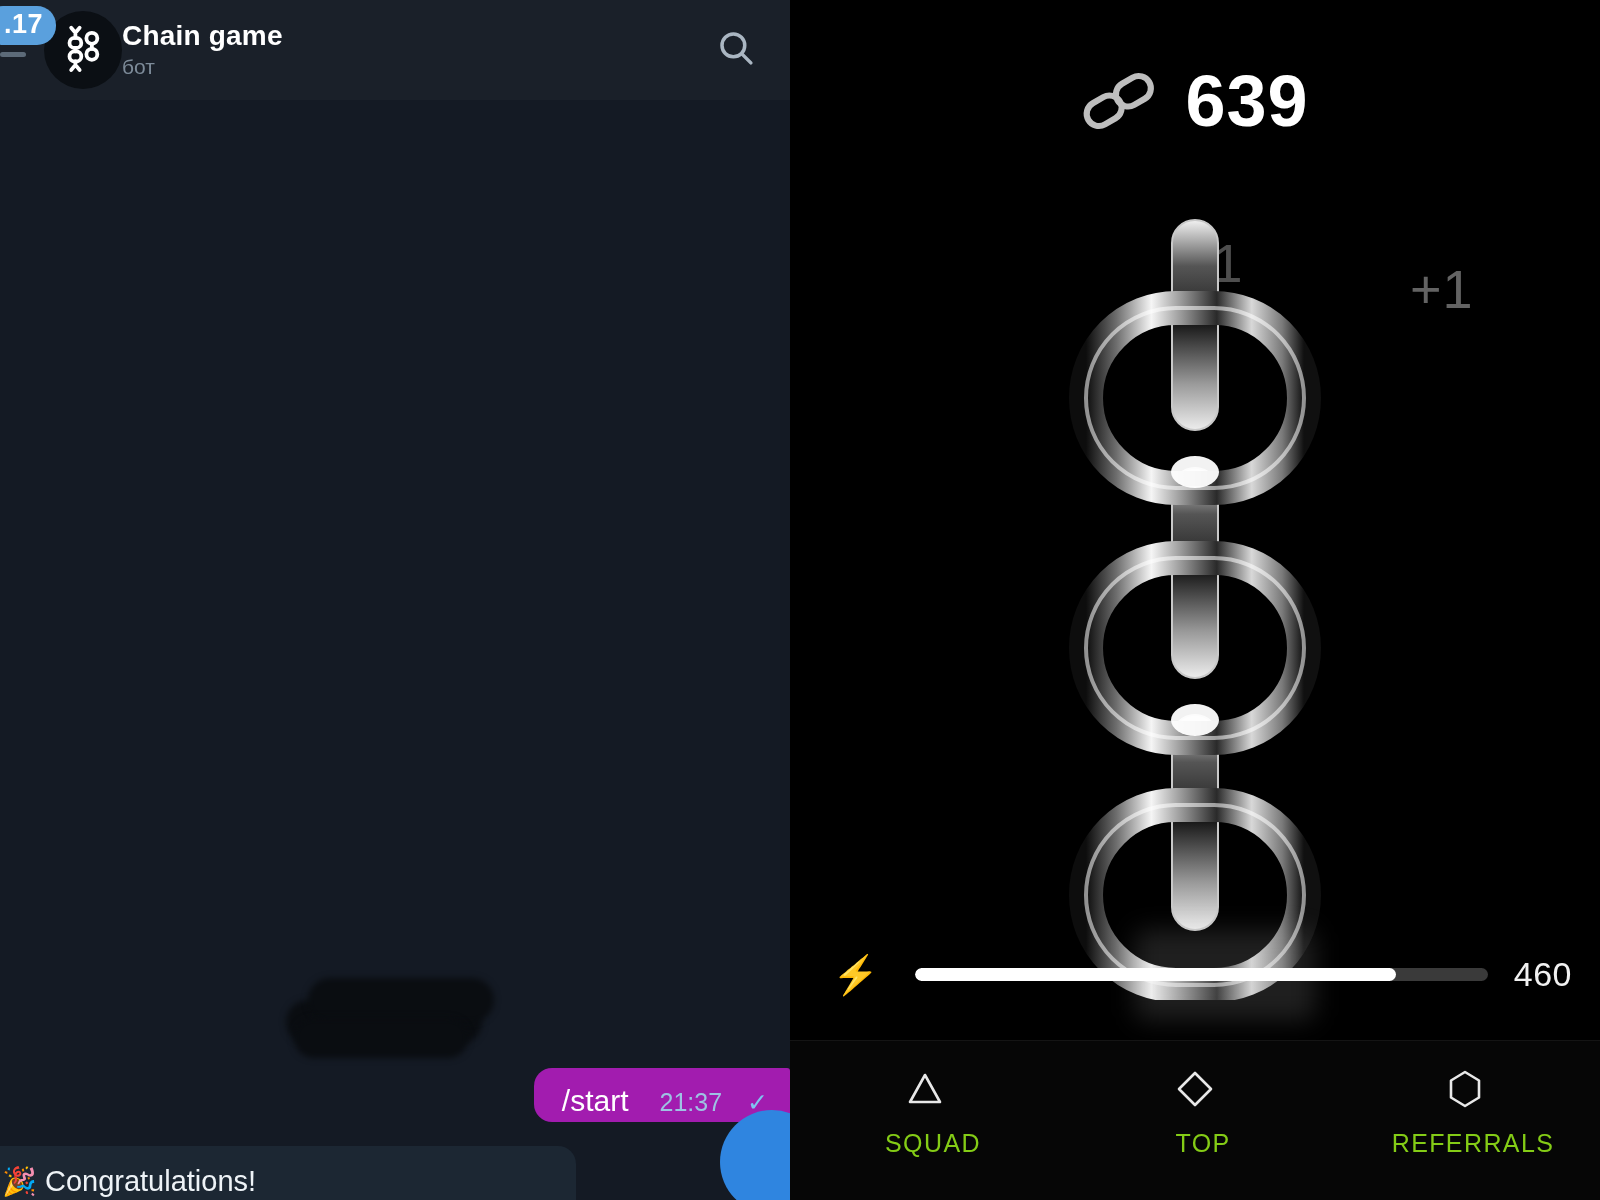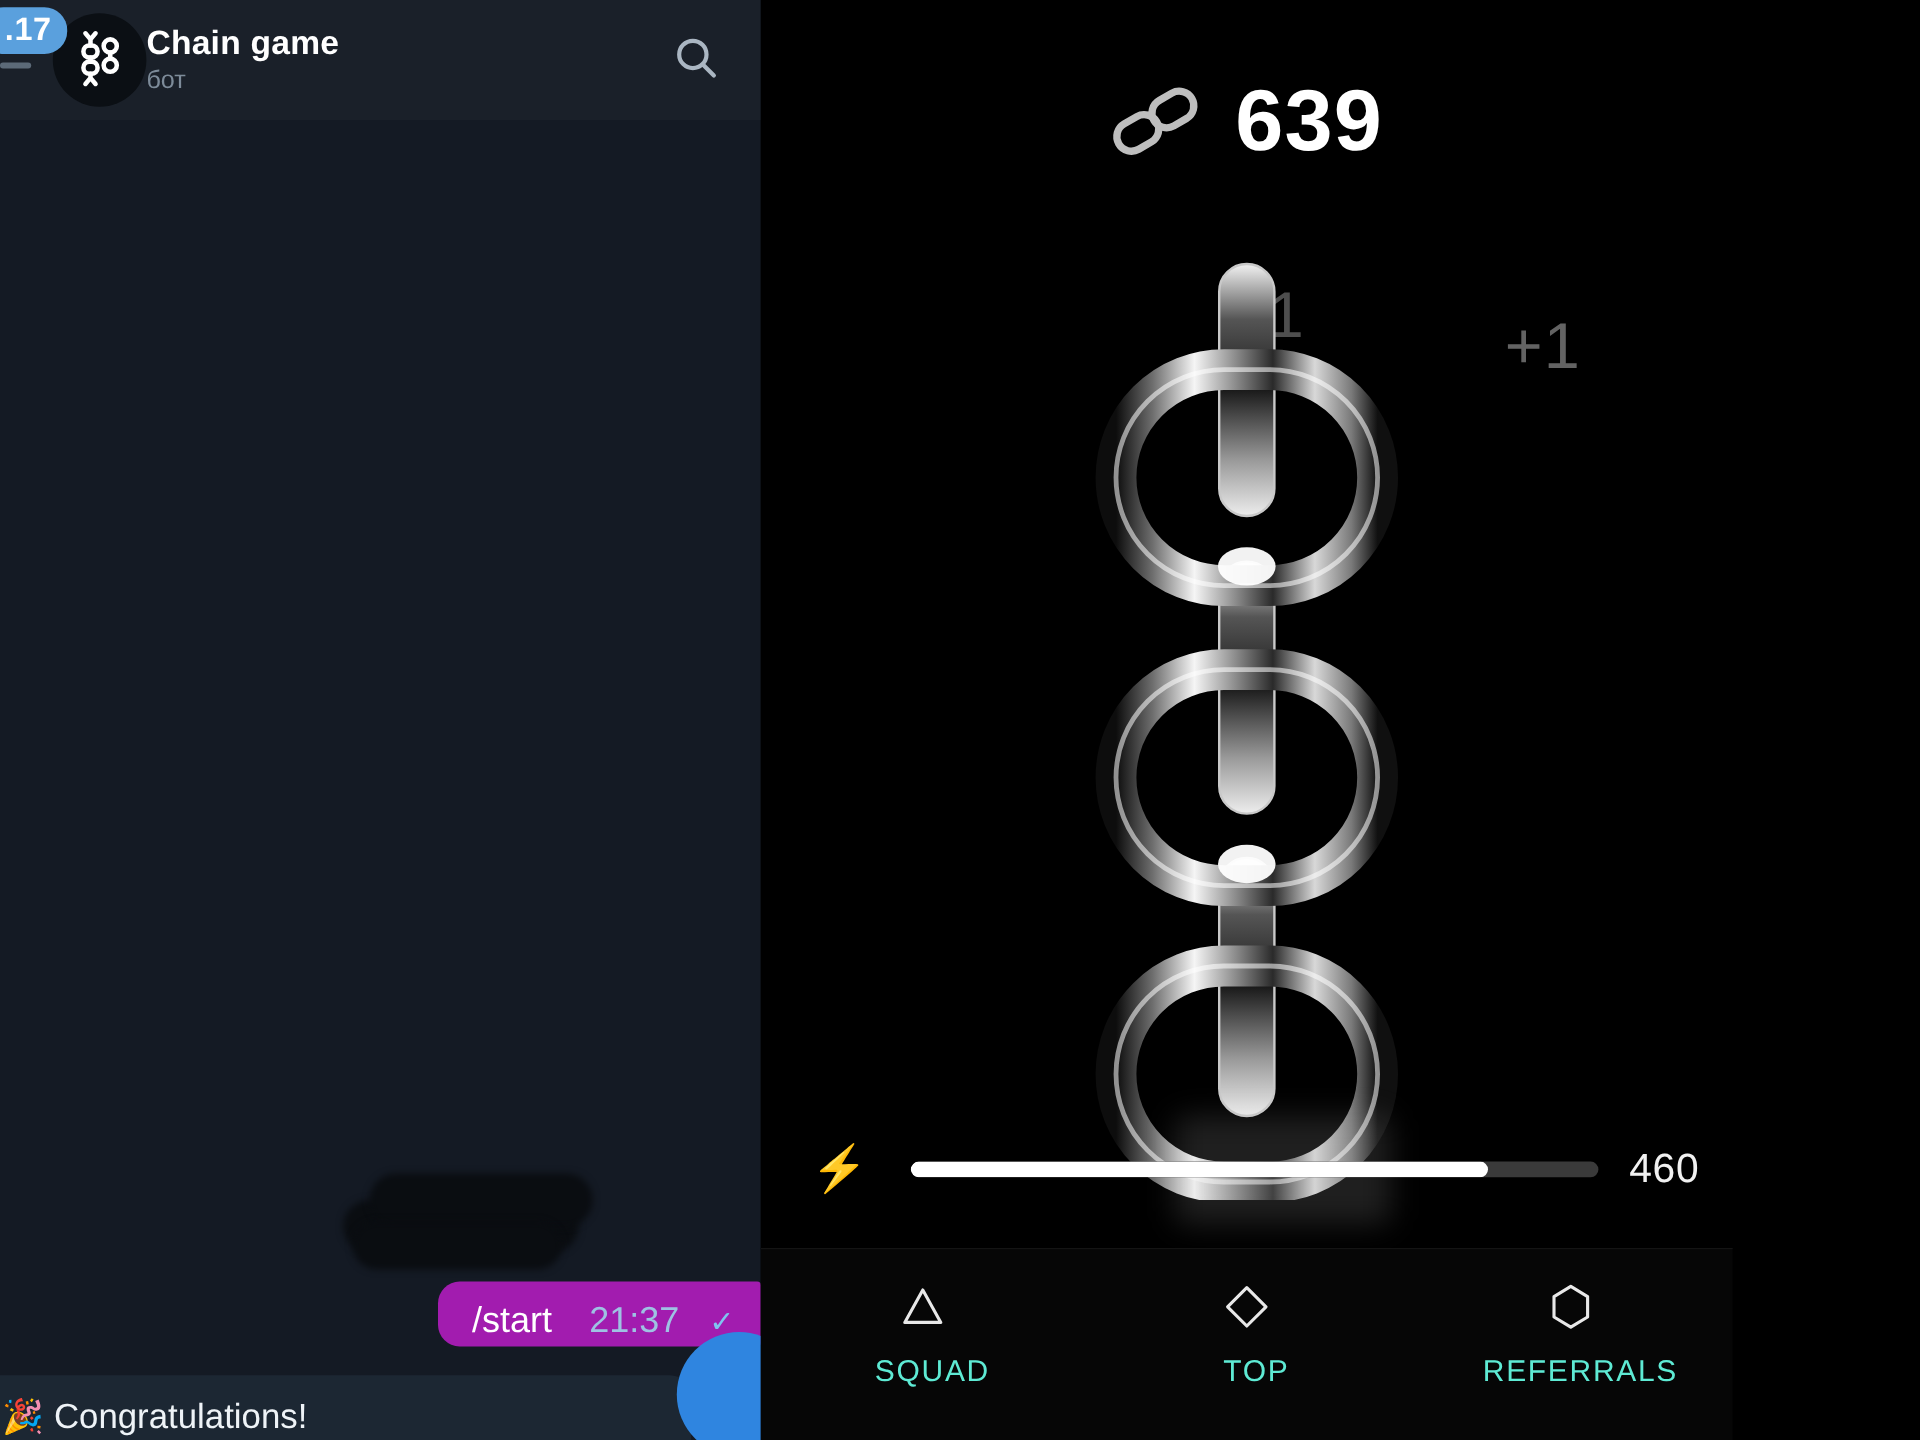--- a/index.html
+++ b/index.html
@@ -4,21 +4,21 @@
 <style>
   * { margin:0; padding:0; box-sizing:border-box; }
   html,body { width:1600px; height:1200px; overflow:hidden; }
   body {
     font-family:"Liberation Sans", sans-serif;
     background:#000;
   }
   #screen { position:relative; width:1600px; height:1200px; display:flex; }
 
   
-  #tg { position:relative; width:634px; height:1200px; background:#141a24; overflow:hidden; }
+  #tg { position:relative; width:790px; height:1200px; background:#141a24; overflow:hidden; }
 
   #tg-header {
     position:relative; height:100px; background:#1a2029;
     display:flex; align-items:center; padding:0 26px 0 44px;
   }
   #tg-avatar {
     width:78px; height:78px; border-radius:50%;
     background:#0b0f14; flex:0 0 auto;
     display:flex; align-items:center; justify-content:center;
   }
@@ -48,21 +48,21 @@
   #redaction .blob { position:absolute; background:#0a0d11; border-radius:40px; filter:blur(3px); }
 
   #msg-out {
     position:absolute; right:0px; top:968px;
     background:#a21caf; border-radius:18px 3px 3px 18px;
     padding:16px 22px 4px 28px;
     display:flex; align-items:baseline; gap:31px;
     min-width:210px;
   }
   #msg-out .txt { font-size:30px; color:#ffffff; }
-  #msg-out .time { font-size:30px; color:#9ec2e3; }
+  #msg-out .time { font-size:25px; color:#9ec2e3; }
   #msg-out .check { font-size:25px; color:#7fc4f0; margin-left:-6px; }
 
   #msg-in {
     position:absolute; left:-24px; top:1046px;
     background:#1c2733; border-radius:3px 18px 18px 3px;
     padding:18px 26px 16px 26px; max-width:676px;
   }
   #msg-in .line { font-size:29px; color:#eef3f7; line-height:1.21; white-space:nowrap; }
   #msg-in .line2 { display:flex; align-items:baseline; gap:16px; }
   #msg-in .emoji { font-size:28px; }
@@ -107,21 +107,21 @@
   #energy-fill { position:absolute; left:0; top:0; bottom:0; background:#ffffff; border-radius:7px; }
   #energy-value { font-size:34px; color:#f1f1f1; flex:0 0 auto; letter-spacing:.5px; }
 
   #navbar {
     position:absolute; left:0; right:0; bottom:0; height:160px;
     background:#060606; border-top:1px solid #141414;
     display:flex; align-items:flex-start; padding-top:24px;
   }
   .nav-item { flex:1 1 0; display:flex; flex-direction:column; align-items:center; gap:16px; }
   .nav-item .ico { width:48px; height:48px; }
-  .nav-item .lbl { font-size:25px; color:#5eead4; letter-spacing:1.4px;margin-left:16px; }
+  .nav-item .lbl { font-size:25px; color:#84cc16; letter-spacing:1.4px;margin-left:16px; }
 </style>
 </head>
 <body>
 
 <div id="screen">
 
   <div id="tg">
 
     <div id="tg-header">
 

